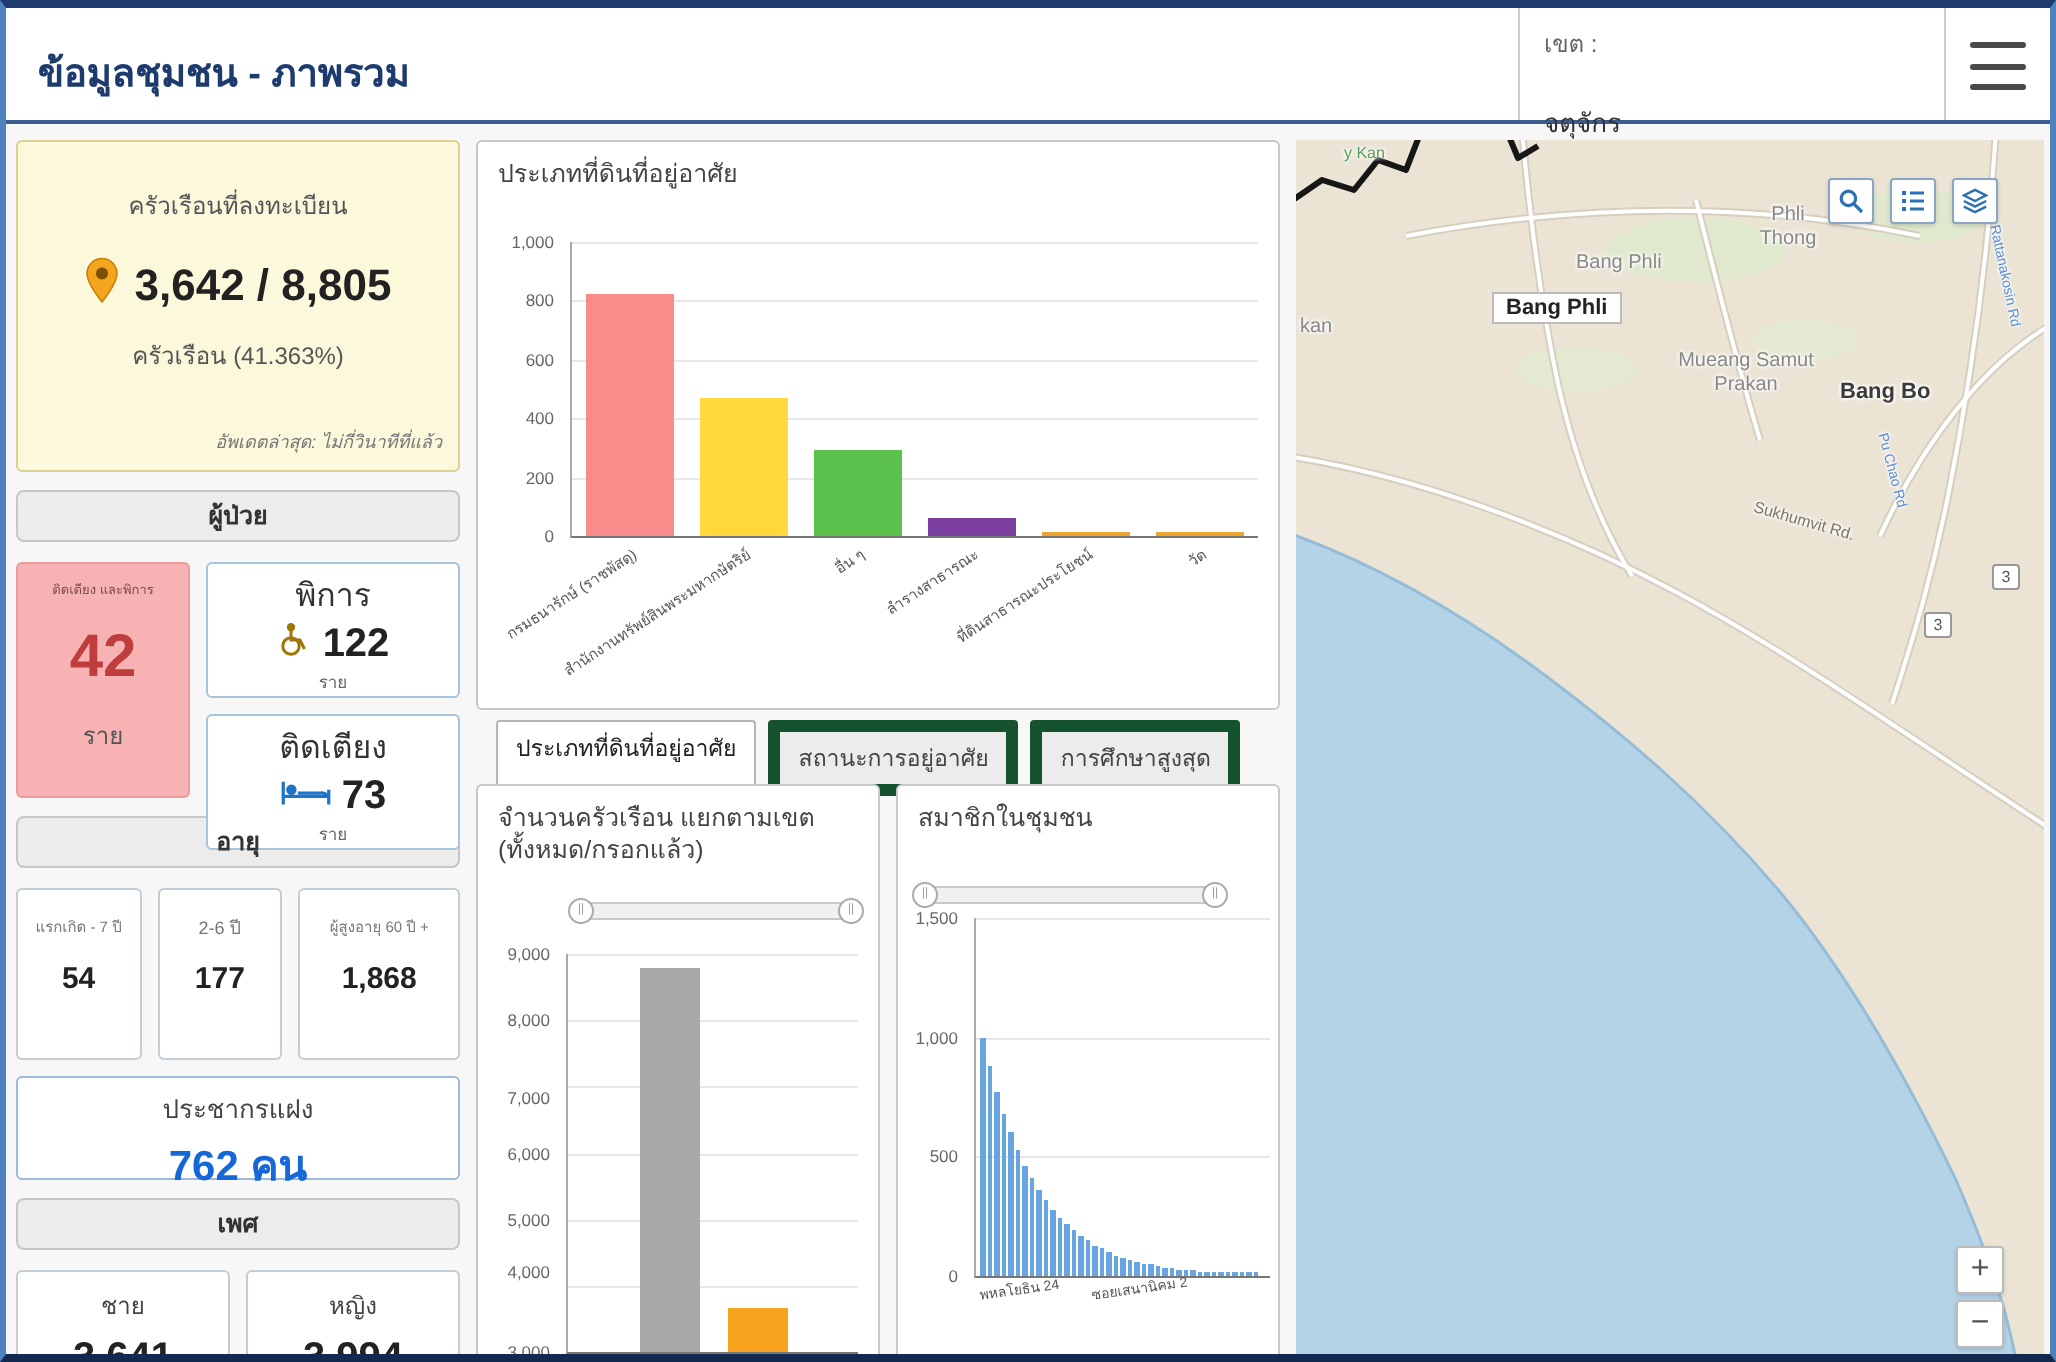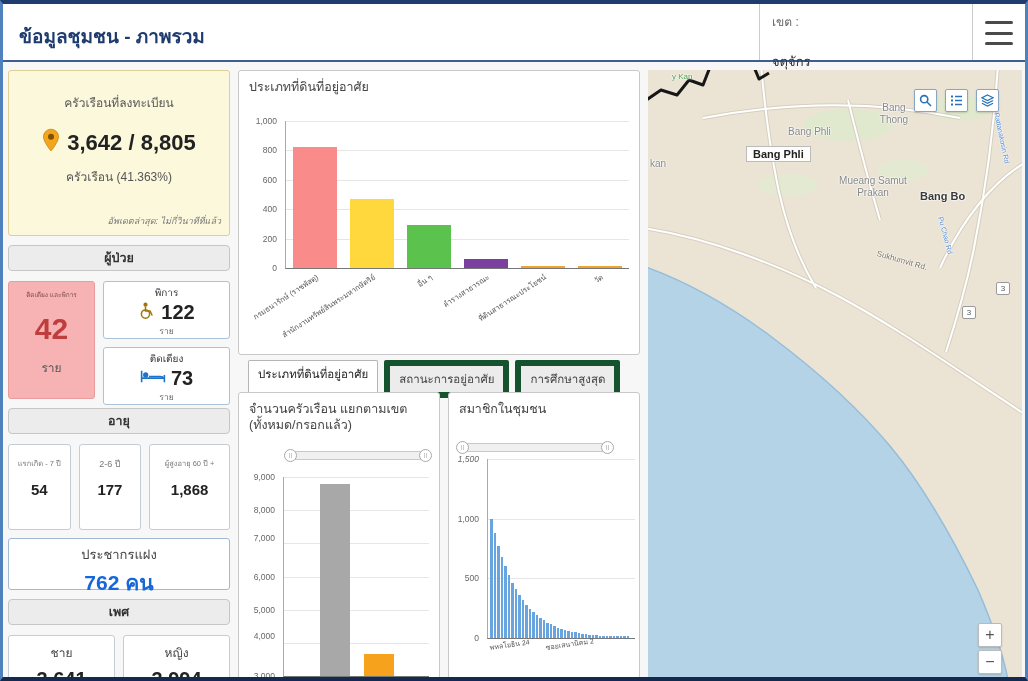--- a/index.html
+++ b/index.html
@@ -27,21 +27,21 @@
   .reg-unit{font-size:12px;color:#555;margin-top:10px;}
   .reg-updated{position:absolute;right:8px;bottom:7px;font-size:9px;font-style:italic;color:#777;}
   .side-btn{height:26px;margin-top:9px;background:#ececec;border:1px solid #c6c6c6;border-radius:4px;font-size:12.5px;font-weight:bold;color:#333;display:flex;align-items:center;justify-content:center;cursor:pointer;}
   .patients-row{display:flex;gap:8px;margin-top:10px;height:118px;}
   .pink-card{width:87px;background:#f7b3b3;border:1px solid #e89c9c;border-radius:3px;text-align:center;padding-top:8px;}
   .pink-label{font-size:6.5px;color:#7c4a4a;}
   .pink-value{font-size:30px;font-weight:bold;color:#bf3d3d;margin-top:12px;}
   .pink-unit{font-size:12px;color:#555;margin-top:12px;}
   .pt-col{flex:1;display:flex;flex-direction:column;gap:8px;}
   .pt-card{flex:1;border:1px solid #a9c3da;border-radius:3px;background:#fff;text-align:center;padding-top:3px;}
-  .pt-title{font-size:10px;color:#333;}
+  .pt-title{font-size:16px;color:#333;}
   .pt-row{display:flex;align-items:center;justify-content:center;gap:5px;margin-top:1px;}
   .pt-value{font-size:20px;font-weight:bold;color:#222;}
   .pt-unit{font-size:8.5px;color:#666;}
   .age-row{display:flex;gap:8px;margin-top:10px;height:86px;}
   .age-card{border:1px solid #c2cdd6;border-radius:3px;background:#fff;text-align:center;padding-top:12px;}
   .age-card.a1{flex:1;} .age-card.a2{flex:1;} .age-card.a3{flex:1.3;}
   .age-label{font-size:7.5px;color:#777;height:12px;overflow:hidden;}
   .age-value{font-size:15px;font-weight:bold;color:#222;margin-top:12px;}
   .hidden-card{margin-top:8px;height:52px;border:1px solid #9fb9d6;border-radius:3px;background:#fff;text-align:center;padding-top:5px;}
   .hidden-label{font-size:13px;color:#444;}
@@ -259,21 +259,21 @@
       </h3>
       <div class="range-slider">
         <div class="rs-handle l">||</div>
         <div class="rs-handle r">||</div>
       </div>
       <div class="yaxis" style="top: 84px; height: 199px; width: 42px;">
           <div class="ytick" style="top: 194px;">3,000</div>
           <div class="ytick" style="top: 154px;">4,000</div>
           <div class="ytick" style="top: 127.667px; text-align: center;">5,000</div>
           <div class="ytick" style="top: 94.5px;">6,000</div>
-          <div class="ytick" style="top: 56px;">7,000</div>
+          <div class="ytick" style="top: 67px;">7,000</div>
           <div class="ytick" style="top: 28.1667px;">8,000</div>
           <div class="ytick" style="top: -5px;">9,000</div>
         </div>
       <div class="plot">
           <div class="grid" style="top: 165.833px;"></div>
           <div class="grid" style="top: 132.667px;"></div>
           <div class="grid" style="top: 99.5px;"></div>
           <div class="grid" style="top: 66.3333px;"></div>
           <div class="grid" style="top: 33.1667px;"></div>
           <div class="grid" style="top: 0px;"></div>
@@ -288,21 +288,21 @@
     <section class="card chart-card c3">
       <h3 class="chart-title">สมาชิกในชุมชน</h3>
       <div class="range-slider">
         <div class="rs-handle l">||</div>
         <div class="rs-handle r">||</div>
       </div>
       <div class="yaxis" style="top: 66px; height: 179px; width: 36px;">
           <div class="ytick" style="top: 174px;">0</div>
           <div class="ytick" style="top: 114.333px;">500</div>
           <div class="ytick" style="top: 54.6667px;">1,000</div>
-          <div class="ytick" style="top: -5px; font-style: italic;">1,500</div>
+          <div class="ytick" style="top: -5px;">1,500</div>
         </div>
       <div class="plot">
           <div class="grid" style="top: 119.333px;"></div>
           <div class="grid" style="top: 59.6667px;"></div>
           <div class="grid" style="top: 0px;"></div>
           <div class="bars">
             <div class="bar" style="height: 119.333px; background: rgb(104, 164, 224);"></div>
             <div class="bar" style="height: 105.013px; background: rgb(104, 164, 224);"></div>
             <div class="bar" style="height: 92.4833px; background: rgb(104, 164, 224);"></div>
             <div class="bar" style="height: 81.1467px; background: rgb(104, 164, 224);"></div>
@@ -375,21 +375,21 @@
         <path d="M 200 30 C 210 70, 220 110, 232 150"></path>
       </g>
       <path d="M -5 196 C 40 212, 85 238, 125 268 C 165 298, 205 332, 242 376 C 272 412, 302 462, 330 520 C 342 548, 354 578, 360 610 L -5 610 Z" fill="#b5d3e7" stroke="#96bdd8" stroke-width="1.5"></path>
       <path d="M 62 -3 L 55 15 L 41 10 L 29 25 L 13 20 L -3 31" stroke="#161616" stroke-width="3" fill="none" stroke-linejoin="round"></path>
       <path d="M 106 -3 L 111 9 L 121 3" stroke="#161616" stroke-width="3" fill="none" stroke-linejoin="round"></path>
     </svg>
 
     <div class="map-label green-road" style="left:24px;top:2px;">y Kan</div>
     <div class="map-label boxed" style="left:98px;top:76px;">Bang Phli</div>
     <div class="map-label" style="left:140px;top:56px;">Bang Phli</div>
-    <div class="map-label two-line" style="left:224px;top:32px;width:44px;">Bang Thong</div>
+    <div class="map-label two-line" style="left:224px;top:32px;width:44px;">Phli Thong</div>
     <div class="map-label two-line" style="left:180px;top:105px;width:90px;">Mueang Samut Prakan</div>
     <div class="map-label city" style="left:272px;top:120px;">Bang Bo</div>
     <div class="map-label" style="left:2px;top:88px;">kan</div>
     <div class="map-label road" style="left:228px;top:186px;transform:rotate(16deg);">Sukhumvit Rd.</div>
     <div class="map-label blue-road" style="left:352px;top:42px;transform:rotate(78deg);transform-origin:0 0;">Rattanakosin Rd</div>
     <div class="map-label blue-road" style="left:296px;top:146px;transform:rotate(75deg);transform-origin:0 0;">Pu Chao Rd</div>
     <div class="shield" style="left:348px;top:212px;">3</div>
     <div class="shield" style="left:314px;top:236px;">3</div>
 
     <div class="map-tools">

